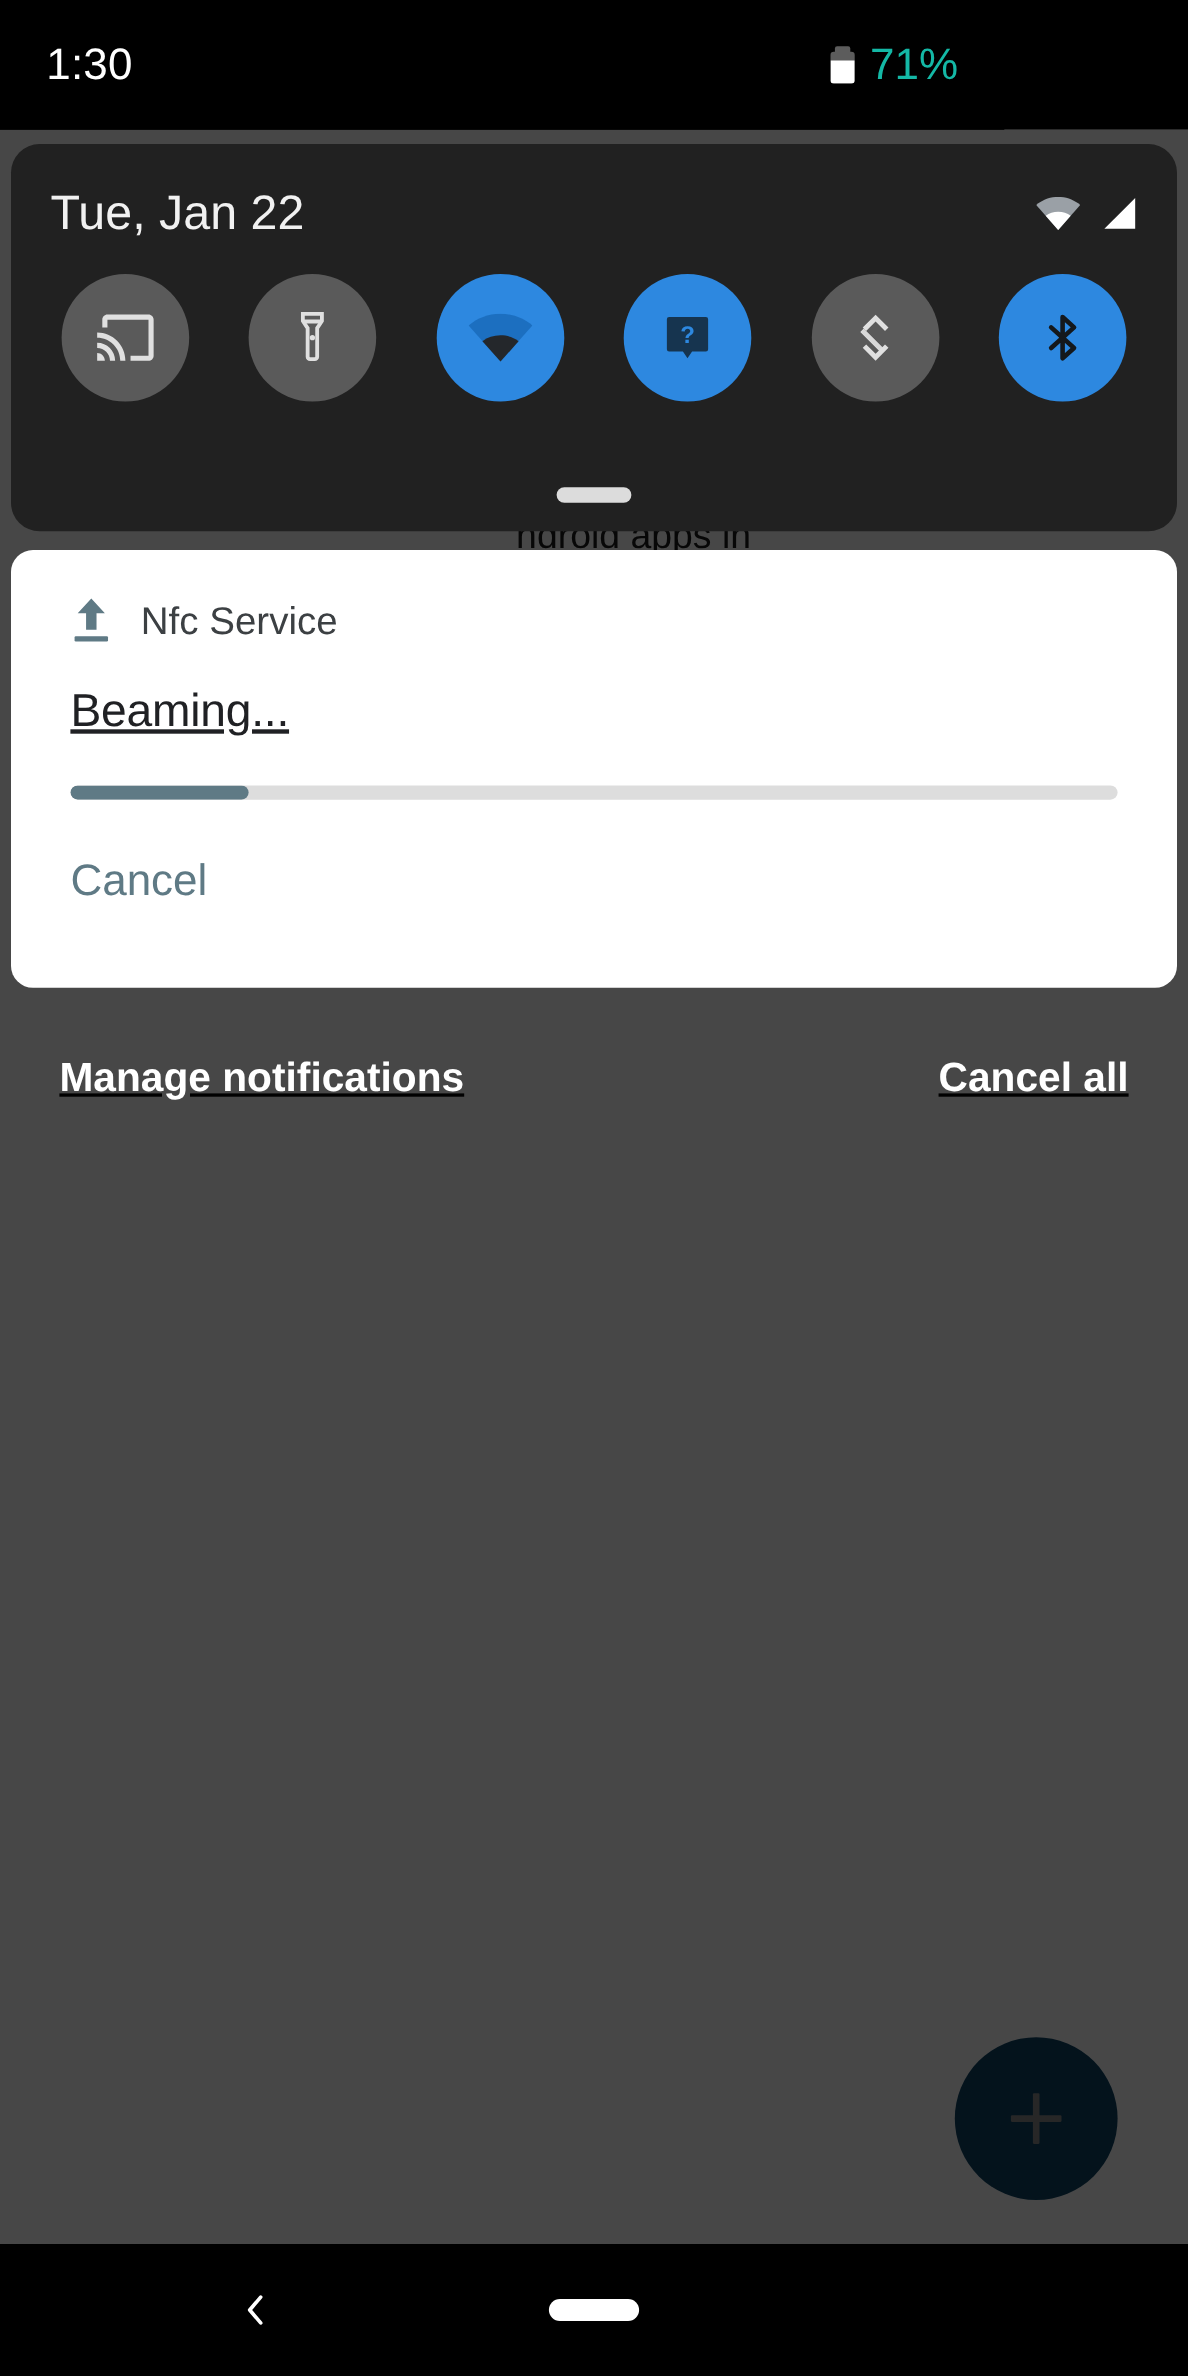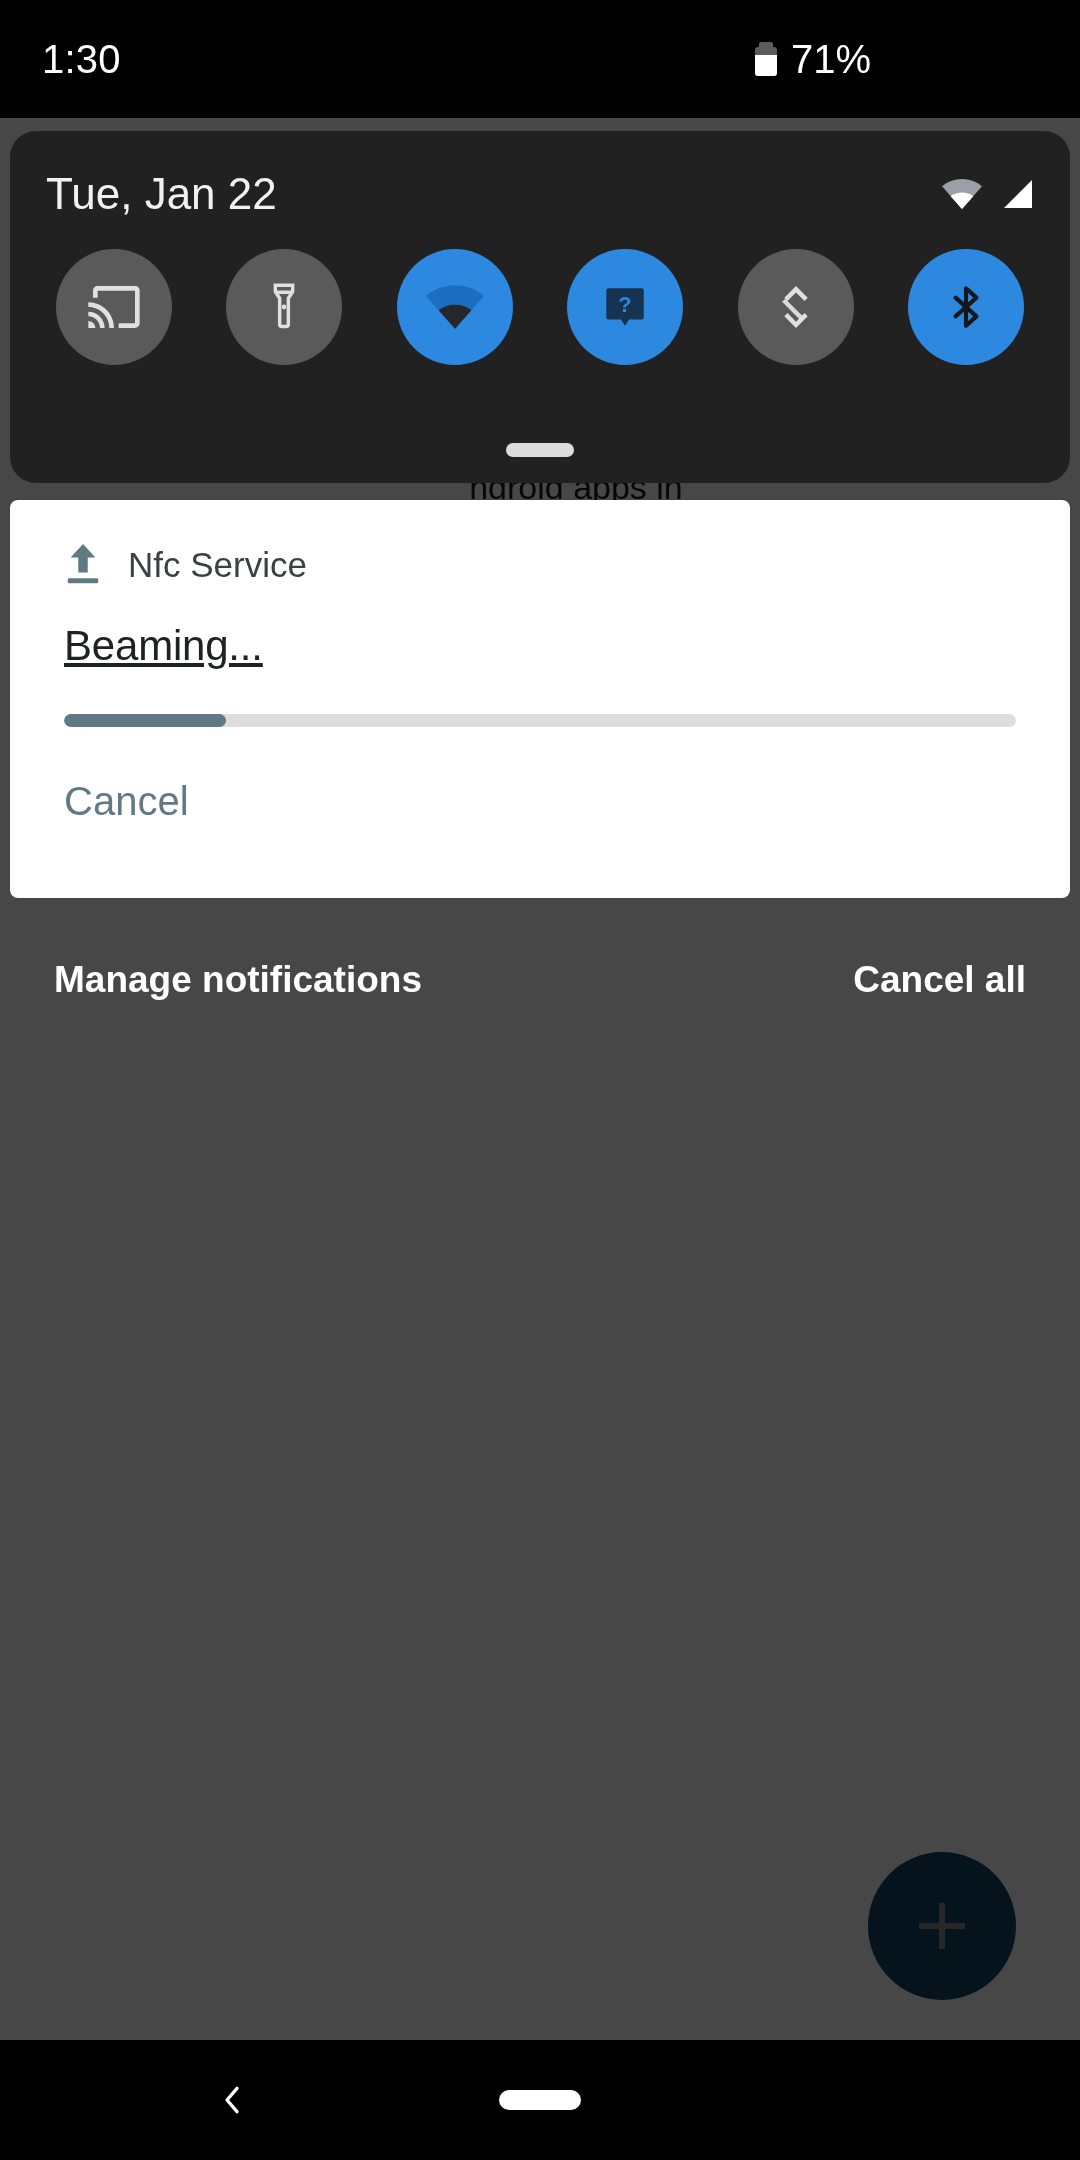--- a/index.html
+++ b/index.html
@@ -60,21 +60,21 @@
     overflow: hidden;
   }
   .battery-icon .fill {
     position: absolute;
     bottom: 0; left: 0;
     width: 100%;
     height: 71%;
     background: #ffffff;
   }
   .status-battery-text {
-    color: #ffffff;
+    color: #14b8a6;
     font-size: 40px;
   }
 
   
   .bg-app {
     position: absolute;
     top: 118px; left: 0;
     width: 1080px;
     height: 1922px;
     background: #ffffff;
@@ -198,21 +198,21 @@
   }
 
   
   .notif-card {
     position: absolute;
     left: 10px;
     top: 500px;
     width: 1060px;
     height: 398px;
     background: #ffffff;
-    border-radius: 8px;
+    border-radius: 20px;
     box-sizing: border-box;
     padding: 0 54px;
   }
   .notif-app-row {
     display: flex;
     align-items: center;
     gap: 26px;
     padding-top: 42px;
   }
   .upload-icon {
@@ -257,20 +257,21 @@
     position: absolute;
     left: 0;
     top: 940px;
     width: 1080px;
     height: 80px;
     display: flex;
     align-items: center;
     justify-content: space-between;
     padding: 0 54px;
     box-sizing: border-box;
+    text-decoration: underline;
   }
   .shade-footer span {
     color: #ffffff;
     font-size: 37px;
     font-weight: bold;
   }
 
   
   .navbar {
     position: absolute;

